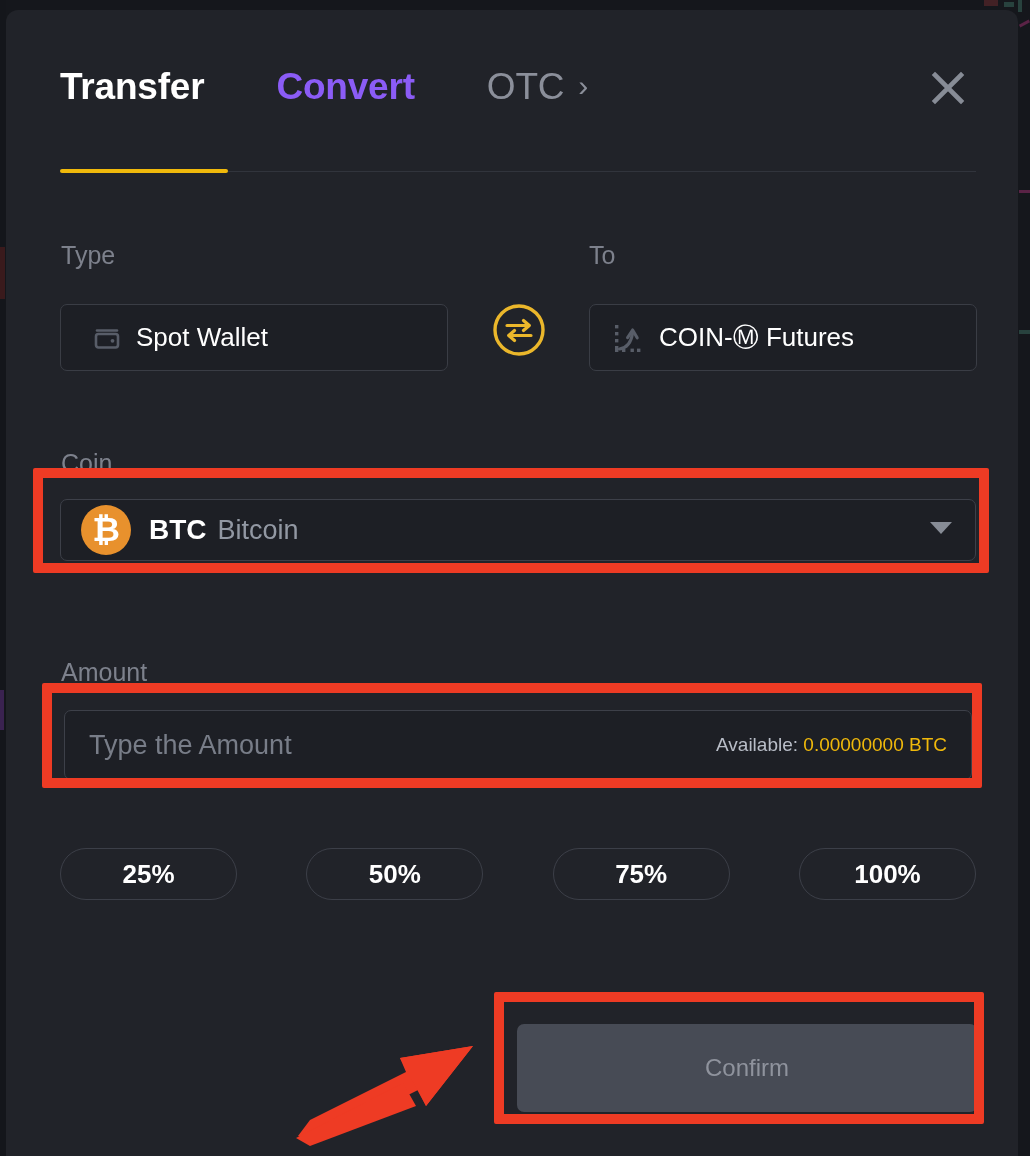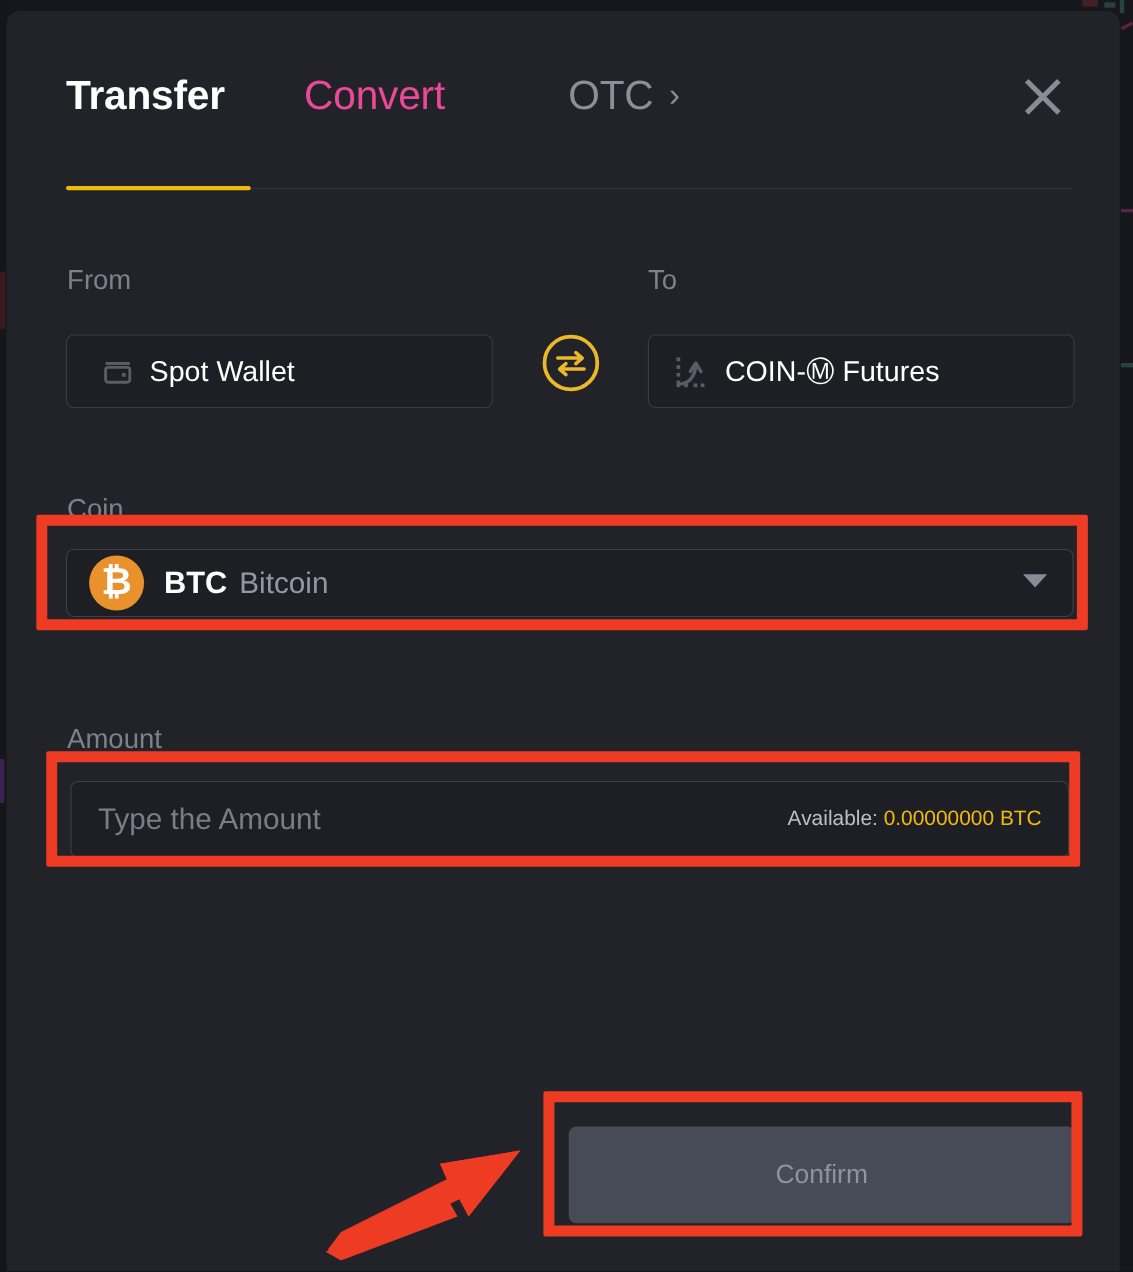--- a/index.html
+++ b/index.html
@@ -54,21 +54,21 @@
     position: absolute; left: 54px; top: 56px;
     display: flex; align-items: baseline; gap: 0;
   }
   .tab {
     font-size: 37px;
     letter-spacing: -0.2px;
     white-space: nowrap;
     cursor: pointer;
   }
   .tab.active { color: #ffffff; font-weight: bold; margin-right: 72px; }
-  .tab.idle { color: #ec4899; font-weight: normal; margin-right: 112px; }
+  .tab.idle { color: #8b5cf6; font-weight: bold; margin-right: 72px; }
   .tab.otc  { color: #8b8f9a; font-weight: normal; margin-right: 14px; }
   .otc-chevron {
     color: #8b8f9a; font-size: 30px; line-height: 1;
     position: relative; top: -3px;
   }
   .tab-underline {
     position: absolute; left: 54px; top: 159px;
     width: 168px; height: 4px;
     background: #f0b90b;
     border-radius: 2px;
@@ -236,21 +236,21 @@
     </div>
     <div class="tab-rule"></div>
     <div class="tab-underline"></div>
 
     <div class="close-btn">
       <svg width="48" height="48" viewBox="0 0 48 48" aria-hidden="true">
         <path d="M11 11 L37 37 M37 11 L11 37" stroke="#878c96" stroke-width="4.6" stroke-linecap="square" fill="none"></path>
       </svg>
     </div>
 
-    <div class="field-label lbl-from">From</div>
+    <div class="field-label lbl-from">Type</div>
     <div class="select-box from-box">
       <span class="icon-slot">
         <svg width="30" height="26" viewBox="0 0 30 26" aria-hidden="true">
           <path d="M4 5.5h20" stroke="#585d68" stroke-width="2.6" fill="none" stroke-linecap="round"></path>
           <rect x="3" y="9" width="22" height="13.5" rx="2.4" stroke="#585d68" stroke-width="2.6" fill="none"></rect>
           <circle cx="19.5" cy="15.8" r="1.9" fill="#585d68"></circle>
         </svg>
       </span>
       <span class="box-text">Spot Wallet</span>
     </div>
@@ -299,20 +299,26 @@
 
     <div class="field-label lbl-amount">Amount</div>
     <div class="amount-box">
       <input class="amount-input" type="text" placeholder="Type the Amount" style="">
       <span class="avail-wrap">
         <span class="avail-label">Available:</span>
         <span class="avail-value">0.00000000 BTC</span>
       </span>
     </div>
 
+    <div class="pct-row">
+      <button class="pct-btn">25%</button>
+      <button class="pct-btn">50%</button>
+      <button class="pct-btn">75%</button>
+      <button class="pct-btn">100%</button>
+    </div>
 
     <button class="confirm-btn" disabled="">Confirm</button>
   </div>
 
   <div class="hl hl-coin"></div>
   <div class="hl hl-amount"></div>
   <div class="hl hl-confirm"></div>
   <div class="arrow-annot">
     <svg width="200" height="120" viewBox="0 0 200 120" aria-hidden="true">
       <path d="M10 108 L22 92 L118 44 L112 30 L185 18 L138 78 L130 62 L27 114 Z" fill="#ee3b24"></path>

